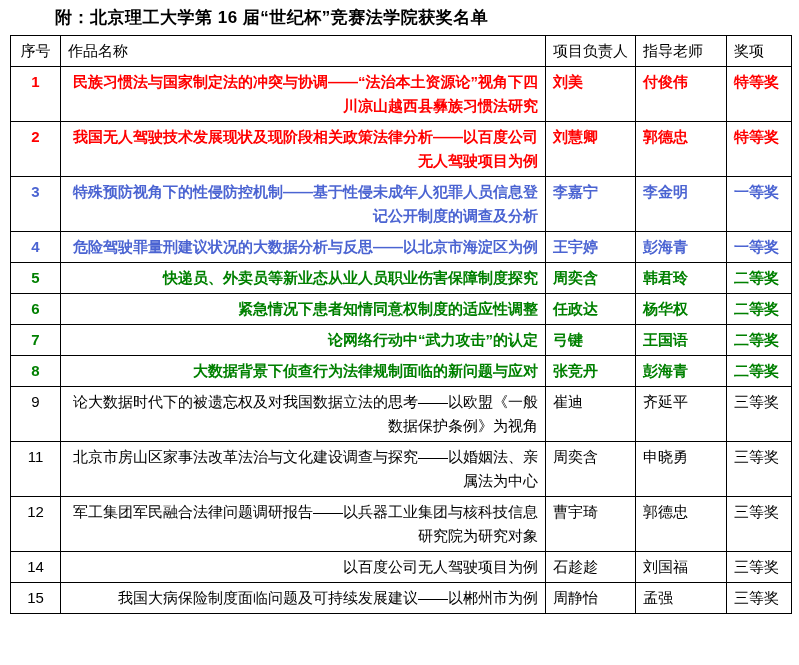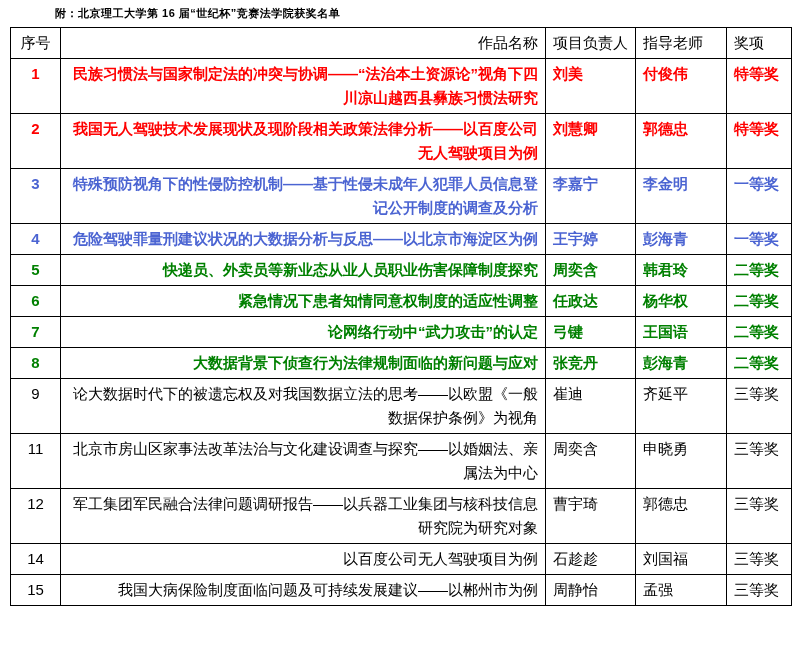--- a/index.html
+++ b/index.html
@@ -10,21 +10,21 @@
     font-family: "Liberation Sans", "DejaVu Sans", sans-serif;
   }
   .page {
     width: 799px;
     height: 665px;
     background: #ffffff;
     overflow: hidden;
   }
   .doc-title {
     margin: 6px 0 6px 55px;
-    font-size: 11px;
+    font-size: 17px;
     font-weight: bold;
     color: #000000;
     letter-spacing: 0.5px;
   }
   table.award-table {
     border-collapse: collapse;
     table-layout: fixed;
     margin-left: 10px;
     width: 781px;
     font-size: 15px;
@@ -42,21 +42,21 @@
   table.award-table th {
     font-weight: normal;
     height: 22px;
   }
   col.c-no     { width: 50px; }
   col.c-title  { width: 485px; }
   col.c-leader { width: 90px; }
   col.c-adv    { width: 91px; }
   col.c-award  { width: 65px; }
   th.h-no, td.td-no { text-align: center; padding-left: 2px; padding-right: 2px; }
-  th.h-title { text-align: right; }
+  th.h-title { text-align: left; }
   td.td-title { text-align: right; }
   th.h-leader, th.h-adv, th.h-award,
   td.td-leader, td.td-adv, td.td-award { text-align: left; }
   td { height: 22px; }
 </style>
 </head>
 <body>
 
 <div class="page">
   <div class="doc-title">附：北京理工大学第 16 届“世纪杯”竞赛法学院获奖名单</div>

